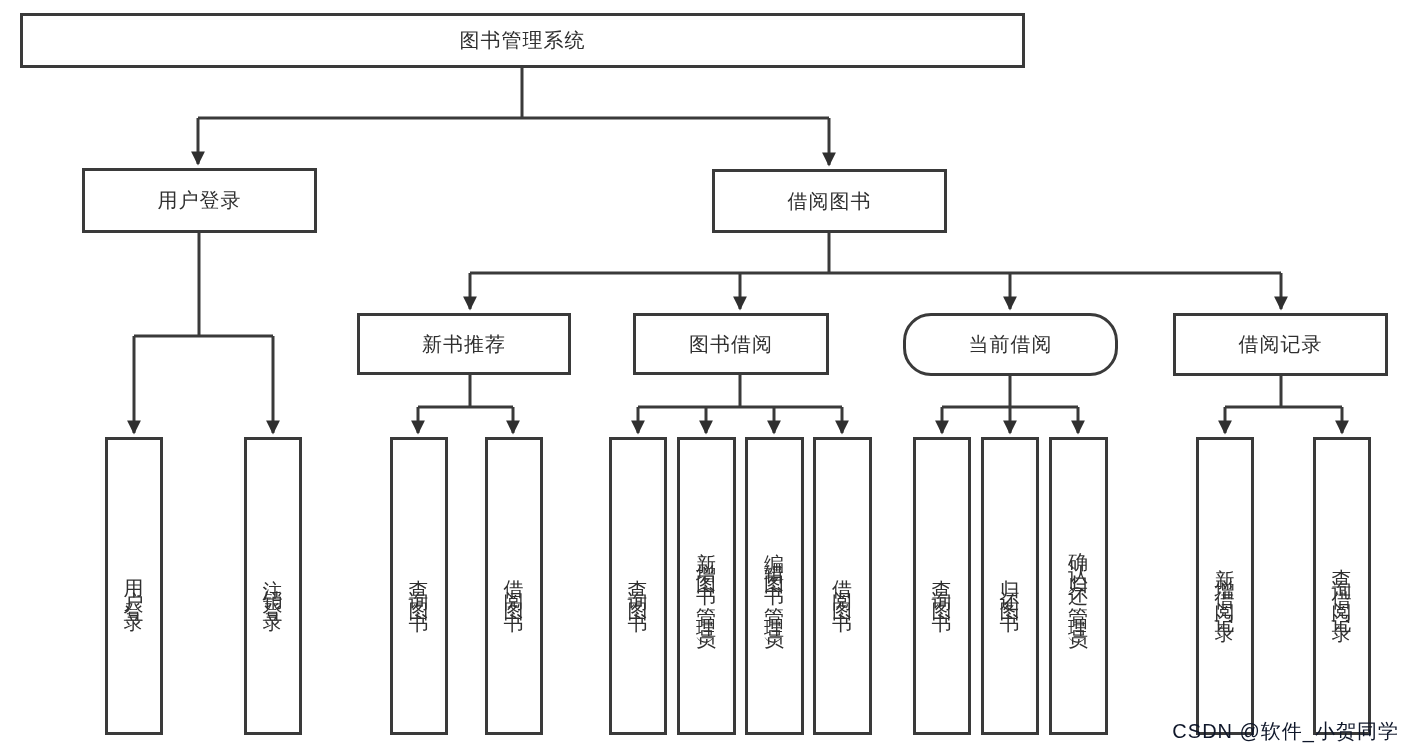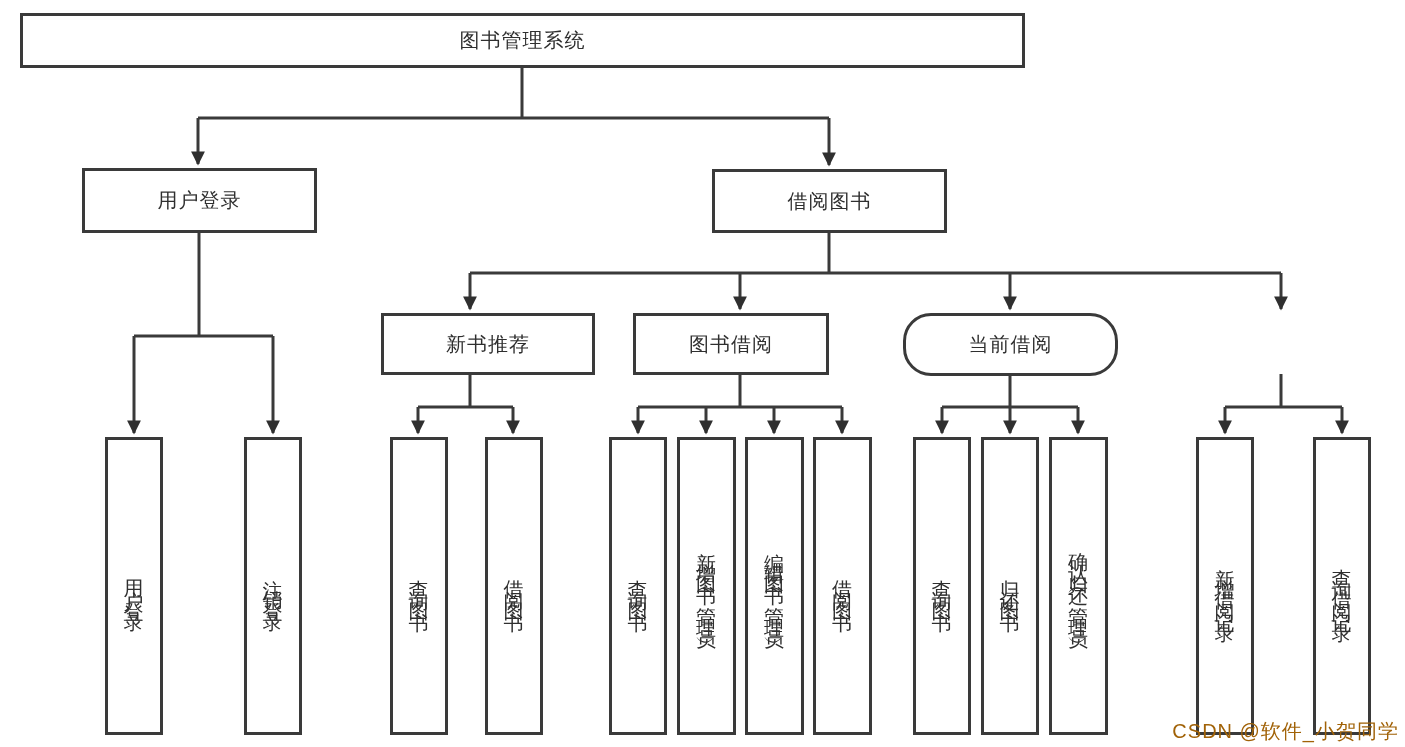--- a/index.html
+++ b/index.html
@@ -14,21 +14,21 @@
     font-size:20px;color:#2f2f2f;letter-spacing:1px;text-align:right;
   }
   .leaf{
     border-width:3px;
   }
   .vtext{
     writing-mode:vertical-rl;text-orientation:mixed;letter-spacing:11px;
     font-size:20px;line-height:1;white-space:nowrap;
   }
   #watermark{
-    position:absolute;right:6px;bottom:2px;font-size:20px;color:#a16207;
+    position:absolute;right:6px;bottom:2px;font-size:20px;color:#0f172a;
     letter-spacing:1px;
   }
 </style>
 </head>
 <body>
 
 <div id="stage">
 
   <svg id="wires" viewBox="0 0 1405 747" xmlns="http://www.w3.org/2000/svg">
     <defs>
@@ -77,28 +77,31 @@
     <span>图书管理系统</span>
   </div>
 
   <div class="box" style="left:82px;top:168px;width:235px;height:65px;">
     <span>用户登录</span>
   </div>
   <div class="box" style="left:712px;top:169px;width:235px;height:64px;">
     <span>借阅图书</span>
   </div>
 
-  <div class="box" style="left:381px;top:313px;width:214px;height:62px;">
+  <div class="box" style="left:357px;top:313px;width:214px;height:62px;">
     <span>新书推荐</span>
   </div>
   <div class="box" style="left:633px;top:313px;width:196px;height:62px;">
     <span>图书借阅</span>
   </div>
   <div class="box" style="left:903px;top:313px;width:215px;height:63px;border-radius:28px;">
     <span>当前借阅</span>
+  </div>
+  <div class="box" style="left:1173px;top:313px;width:215px;height:63px;">
+    <span>借阅记录</span>
   </div>
 
   <div class="box leaf" style="left:105px;top:437px;width:58px;height:298px;">
     <span class="vtext">用户登录</span>
   </div>
   <div class="box leaf" style="left:244px;top:437px;width:58px;height:298px;">
     <span class="vtext">注销登录</span>
   </div>
 
   <div class="box leaf" style="left:390px;top:437px;width:58px;height:298px;">

